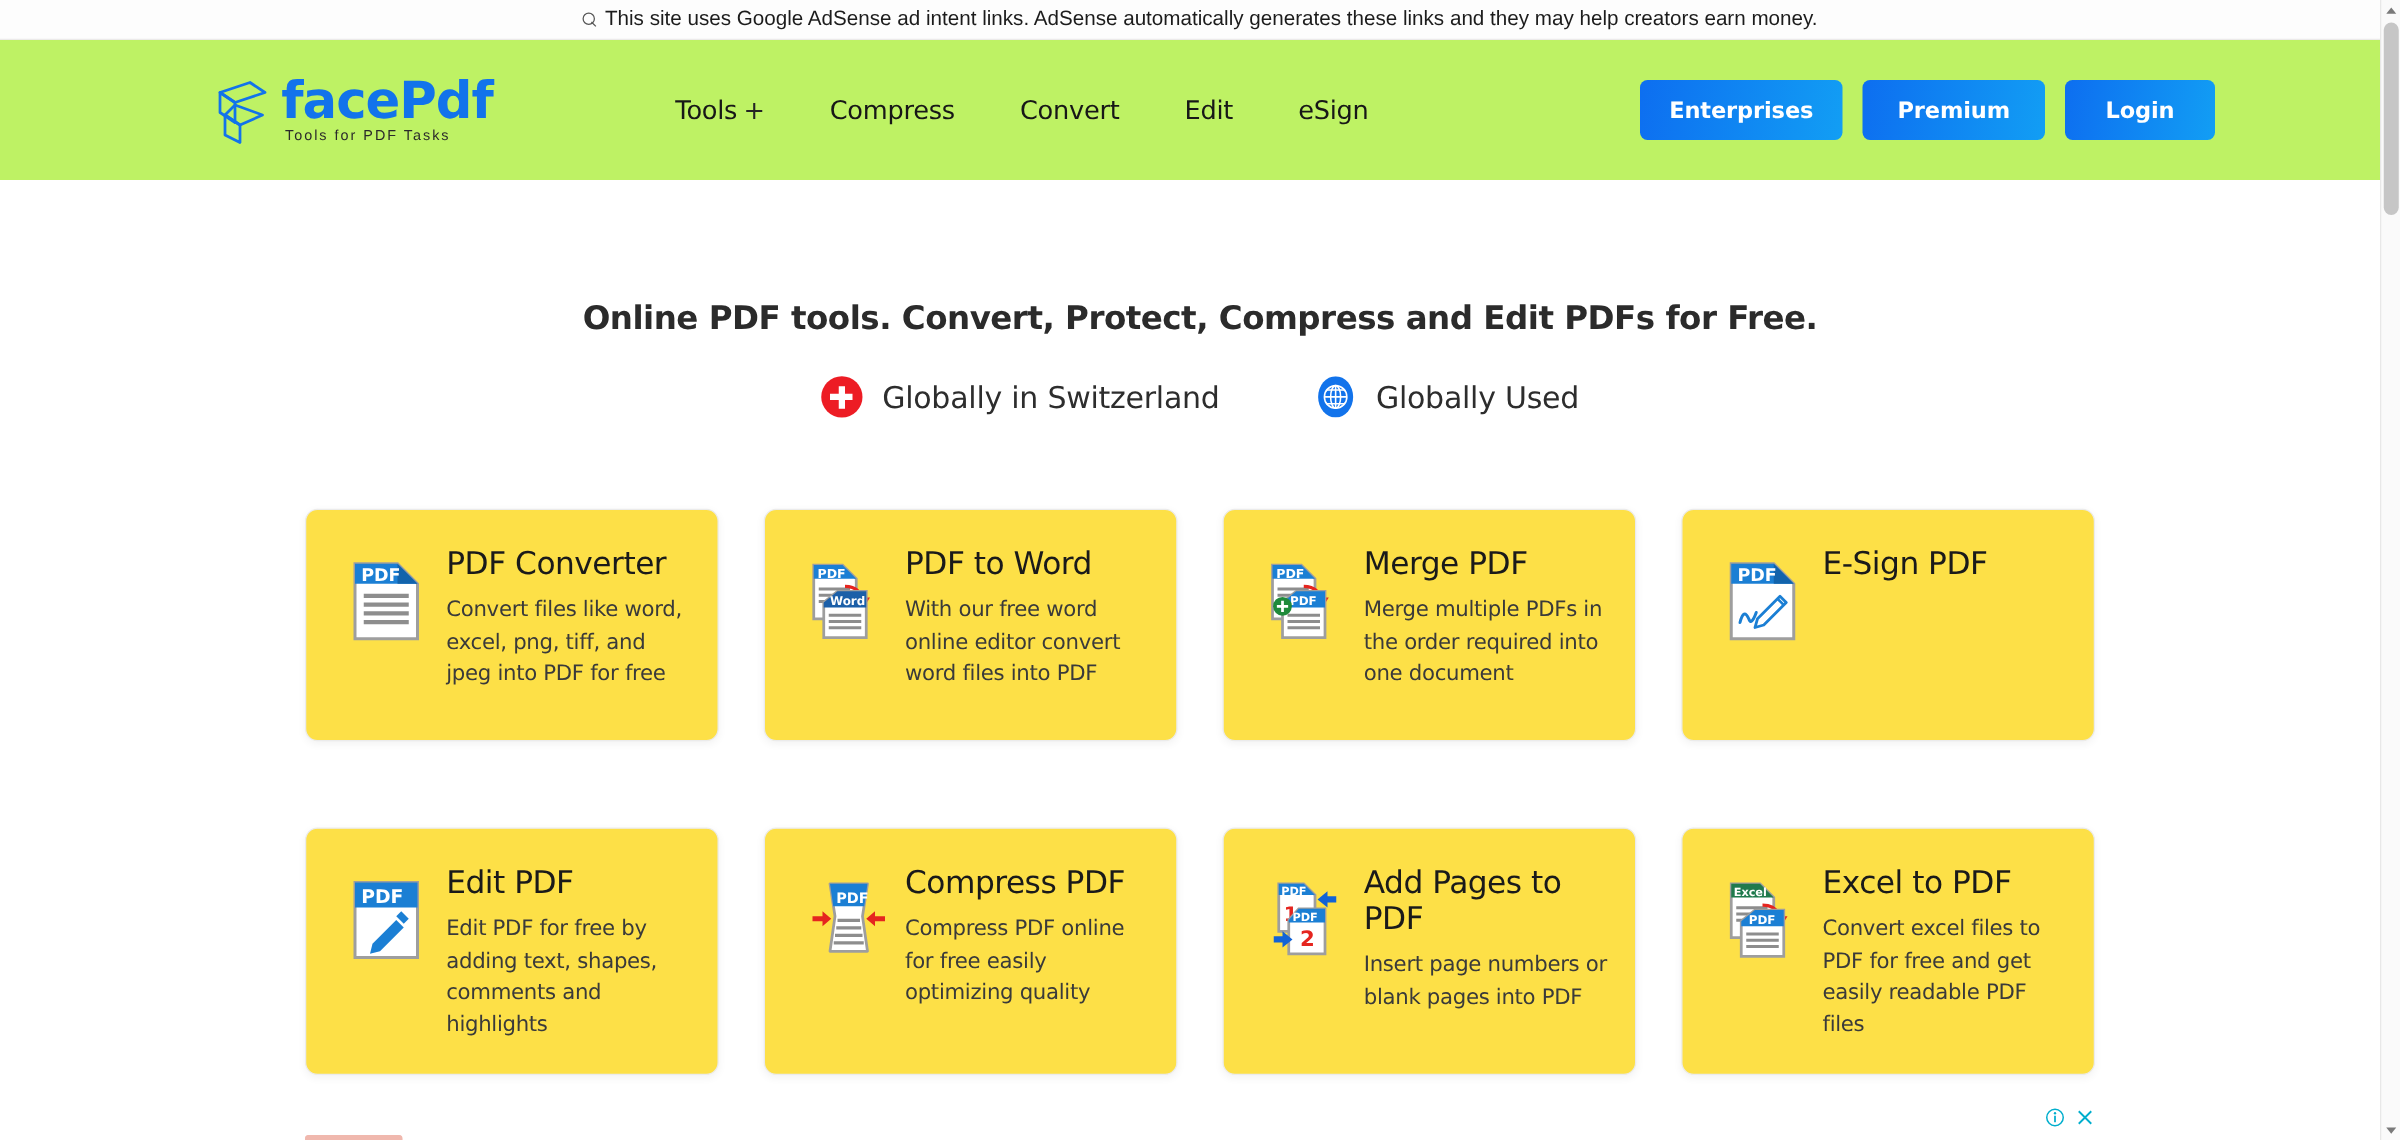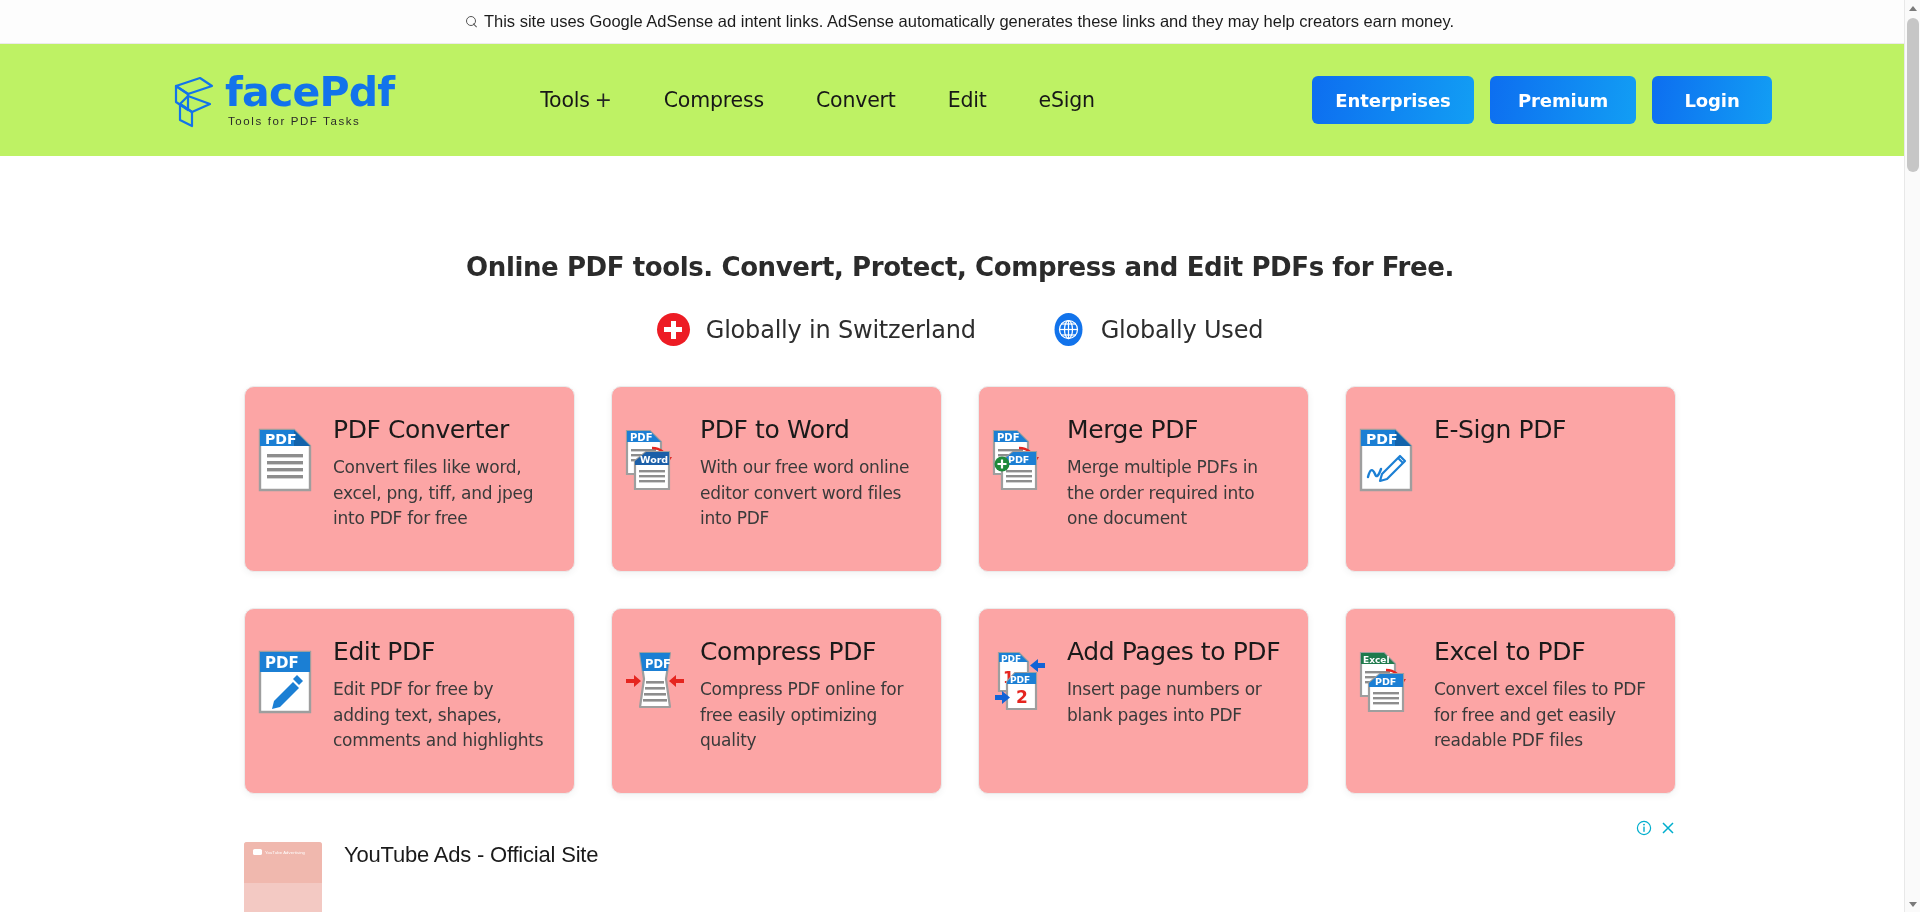--- a/index.html
+++ b/index.html
@@ -15,21 +15,21 @@
   #page {
     position: relative;
     width: 1920px;
     height: 912px;
     background: #ffffff;
     overflow: hidden;
   }
 
   
   .adsense-bar {
-    height: 44px;
+    height: 32px;
     width: 1920px;
     background: #fdfdfd;
     border-bottom: 1px solid #eceaea;
     display: flex;
     align-items: center;
     justify-content: center;
   }
   .adsense-inner {
     display: flex;
     align-items: center;
@@ -197,29 +197,30 @@
 
   
   .cards-wrap {
     margin: 40px auto 0;
     width: 1432px;
     display: grid;
     grid-template-columns: repeat(4, 1fr);
     gap: 36px 36px;
   }
   .tool-card {
-    background: #fca5a5;
+    background: #fde047;
     border: 1px solid #ebebeb;
     border-radius: 10px;
     box-shadow: 0 2px 7px rgba(0,0,0,0.055);
-    padding: 26px 20px 26px 12px;
+    padding: 26px 20px 26px 36px;
     min-height: 186px;
     display: flex;
     gap: 14px;
     cursor: pointer;
+    margin-top: 33px;
   }
   .tool-icon { width: 62px; flex: none; padding-top: 14px; }
   .tool-icon svg { display: block; }
   .tool-body { flex: 1; padding-top: 2px; }
   .tool-title {
     font-size: 25px;
     color: #1a1a1a;
     font-weight: 400;
     line-height: 1.16;
     margin: 0 0 11px 0;

